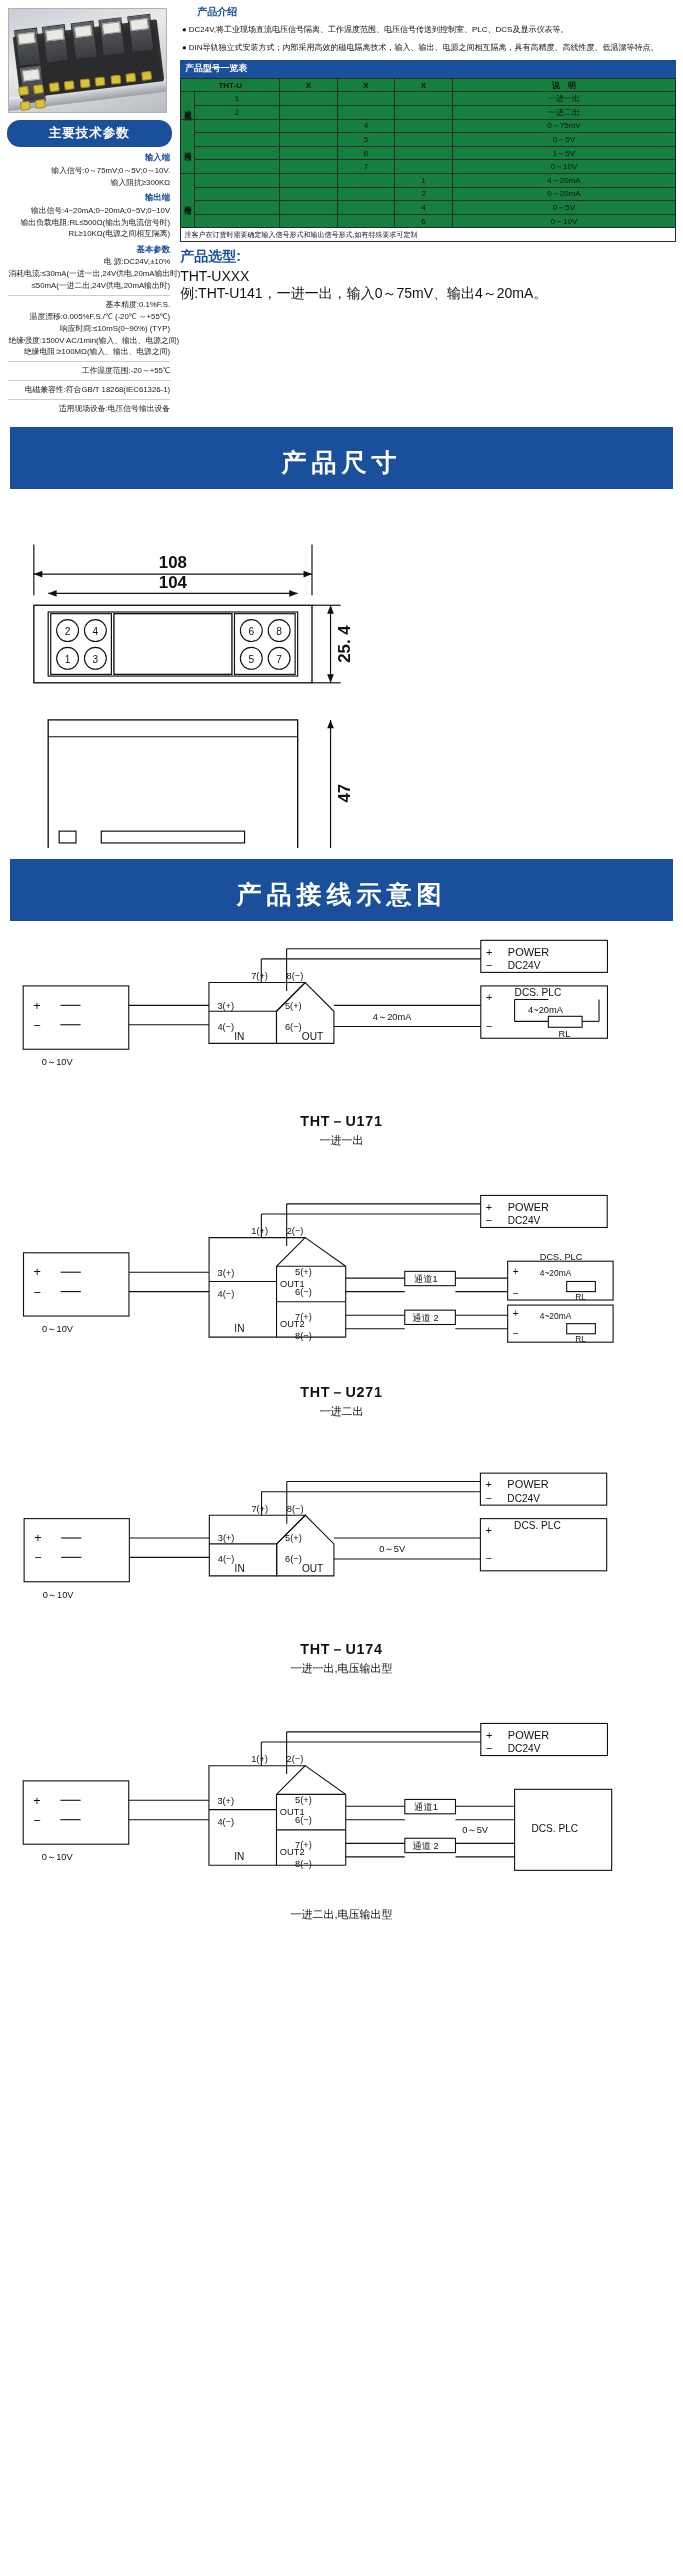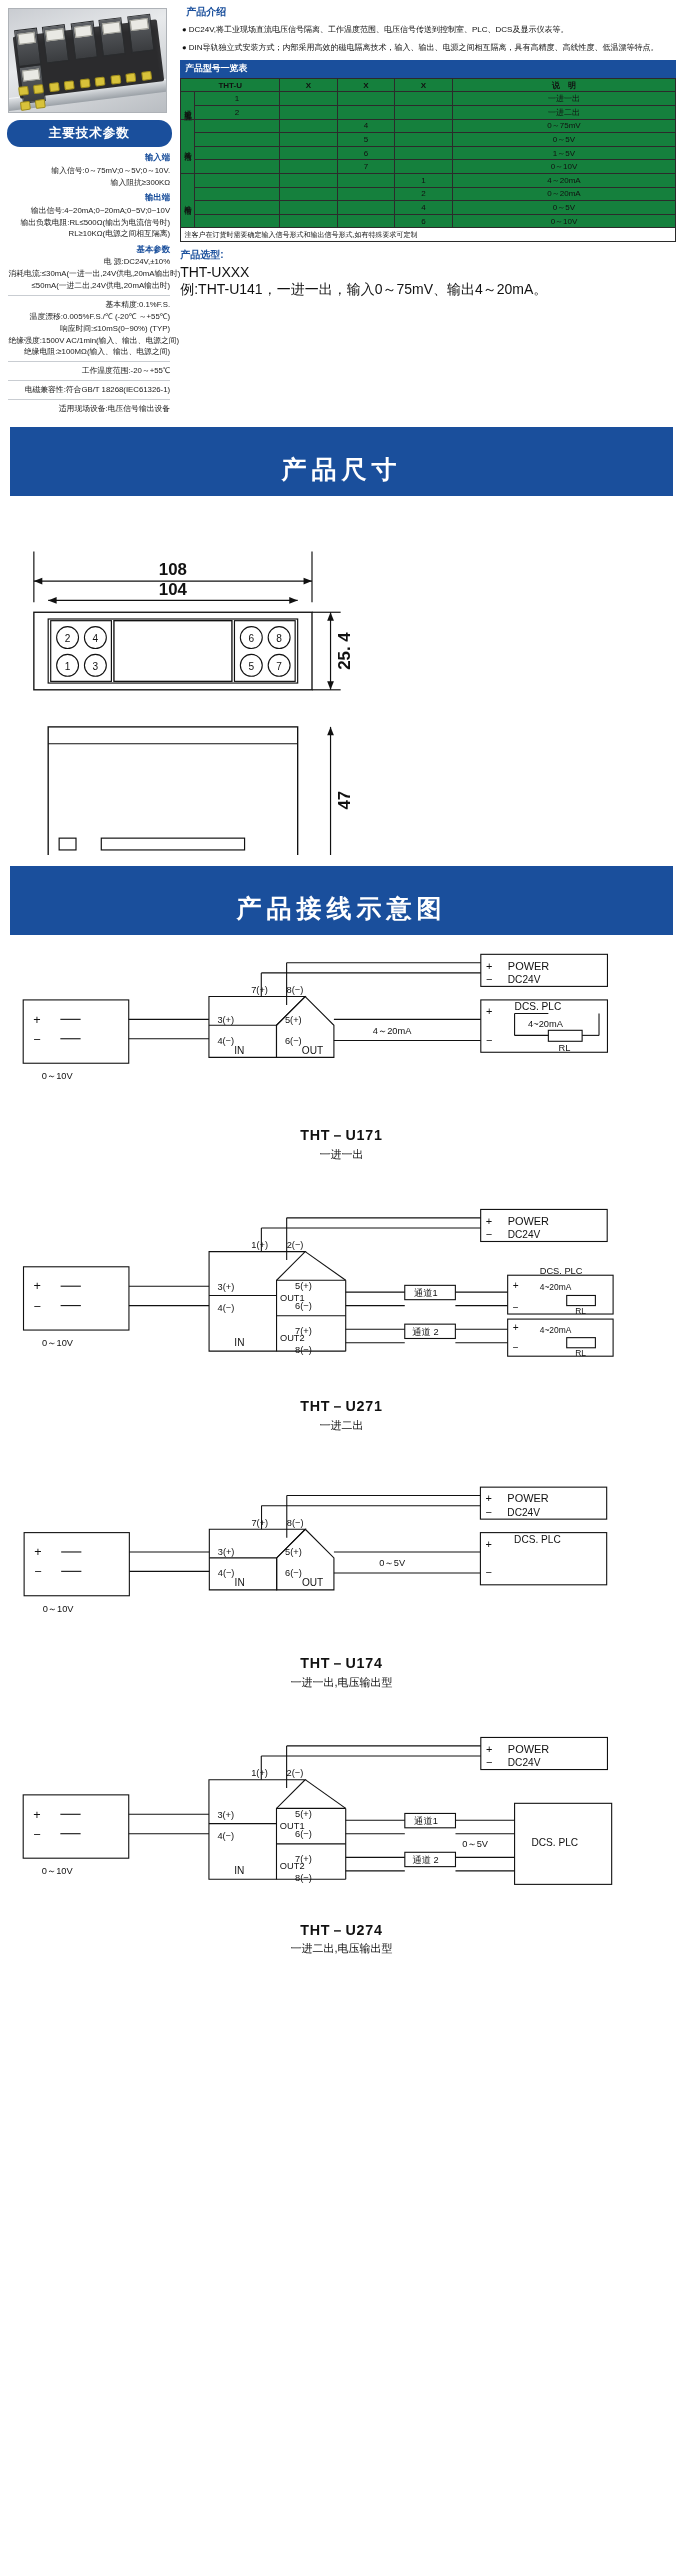--- a/index.html
+++ b/index.html
@@ -56,48 +56,48 @@
     font-size:12.7px; font-weight:bold; padding:5px 0; letter-spacing:0.8px;
     margin:0 0 5px 0;
     border-radius:13px;
   }
   .spec-body { font-size:7.8px; line-height:1.42; color:#1a1a1a; padding:0 1.7px;text-align:right; }
   .spec-h { color:#1a4f9c; font-weight:bold; font-size:8.4px; margin:4.2px 0 0.8px; }
   .spec-l { margin:0 0 0.8px 0; white-space:nowrap; }
   .spec-sep { border:0; border-top:0.8px solid #c9cdd2; margin:3.4px 0; }
 
   
-  .intro-title { color:#1a4f9c; font-weight:bold; font-size:10px; margin:0 0 5px 6px; }
+  .intro-title { color:#1a4f9c; font-weight:bold; font-size:10px; margin:0 0 5px 17px; }
   .intro-item { font-size:8px; line-height:1.5; margin:0 0 5.9px 0; padding-left:1.7px; }
   .intro-item .dot { font-size:7.6px; }
 
   .tbl-cap {
     background:#1a4f9c; color:#fff; font-size:8.9px; font-weight:bold;
     padding:2.5px 5px; margin-top:6px;
   }
   table.model { border-collapse:collapse; width:100%; font-size:8px; }
   table.model td {
     border:0.8px solid #2b2b2b; text-align:center; padding:0.8px 1.7px; height:13.5px;
     background:#15803d;
   }
   table.model td.vert {
     writing-mode:vertical-rl; text-orientation:upright; letter-spacing:0.8px;
     width:13.5px; font-size:7.6px; padding:1.7px 0;
   }
   table.model td.head { font-weight:bold; }
   table.model td.desc { text-align:center; }
   .tbl-note { font-size:7px; line-height:1.35; border:0.8px solid #2b2b2b; border-top:0; padding:1.7px 3.4px; }
-  .opt-title { color:#1a4f9c; font-weight:bold; font-size:10px; margin:5.9px 0 1.7px; }
+  .opt-title { color:#1a4f9c; font-weight:bold; font-size:14px; margin:5.9px 0 1.7px; }
   .opt-line { font-size:14px; margin:0.8px 0; }
 
   
   .banner {
     background:#1a4f9c; color:#fff; text-align:center;
     font-size:25px; font-weight:bold; letter-spacing:5px;
-    padding:26px 0 10px; margin:11.8px 10px 0 10px;
+    padding:19px 0 10px; margin:11.8px 10px 0 10px;
   }
 
   
   .dims { padding:5px 0 0; }
 
   
   .wiring { padding:3.4px 0 17px; }
   .wire-caption { text-align:center; margin:1.7px 0 18.6px; }
   .wire-caption .m { font-size:14.3px; font-weight:bold; letter-spacing:0.8px; }
   .wire-caption .s { font-size:11px; margin-top:1.7px; }
@@ -594,19 +594,18 @@
         <text x="479" y="159" font-size="11">通道 2</text>
         <text x="566" y="28" font-size="13">+</text>
         <text x="566" y="44" font-size="13">−</text>
         <text x="592" y="28" font-size="13">POWER</text>
         <text x="592" y="44" font-size="12">DC24V</text>
         <text x="538" y="140" font-size="11">0～5V</text>
         <text x="620" y="138" font-size="12">DCS. PLC</text>
       </g>
     </svg>
     <div class="wire-caption">
-      <div class="m">THT－U274</div>
       <div class="s">一进二出,电压输出型</div>
     </div>
   </div>
 
 </div>
 
 
 </body></html>

